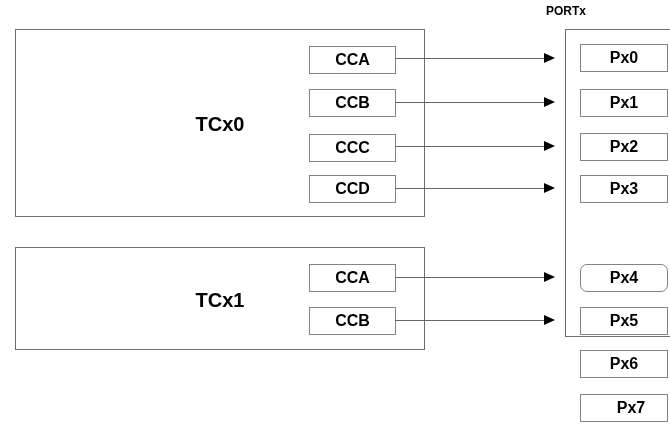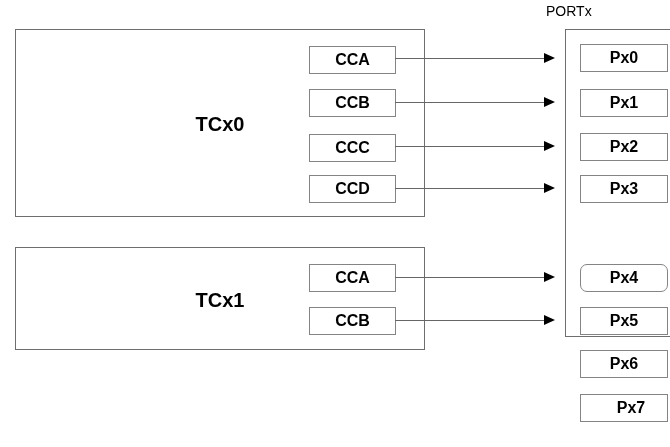--- a/index.html
+++ b/index.html
@@ -35,22 +35,22 @@
     color: #000000;
     line-height: 20px;
   }
   .tc-label-0 { top: 84px; }
   .tc-label-1 { top: 42px; }
 
   .port-title {
     position: absolute;
     left: 546px;
     top: 1px;
-    font-size: 14px;
-    font-weight: normal;
+    font-size: 12px;
+    font-weight: bold;
     color: #000000;
     line-height: 20px;
   }
 
   .small-box {
     position: absolute;
     box-sizing: border-box;
     border: 1px solid #848484;
     background: #ffffff;
     text-align: center;

